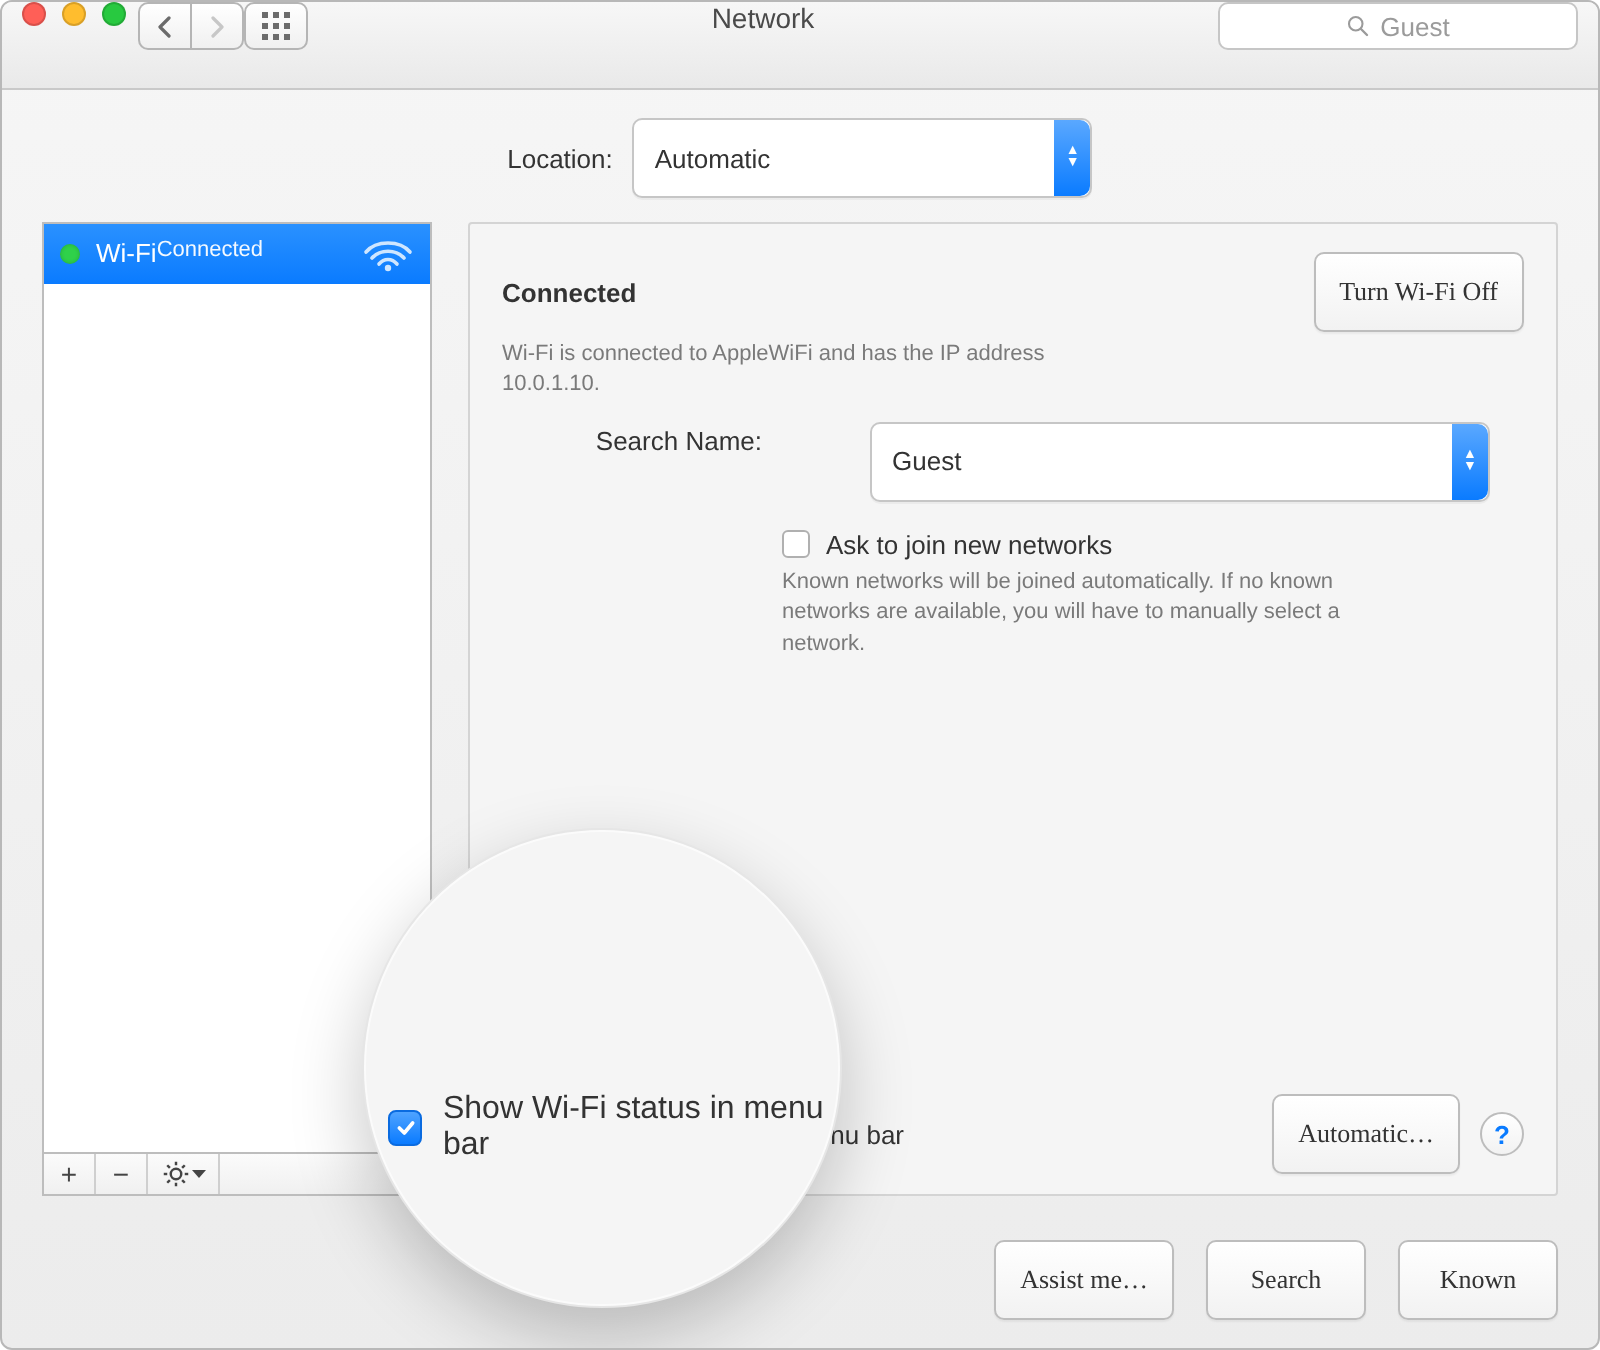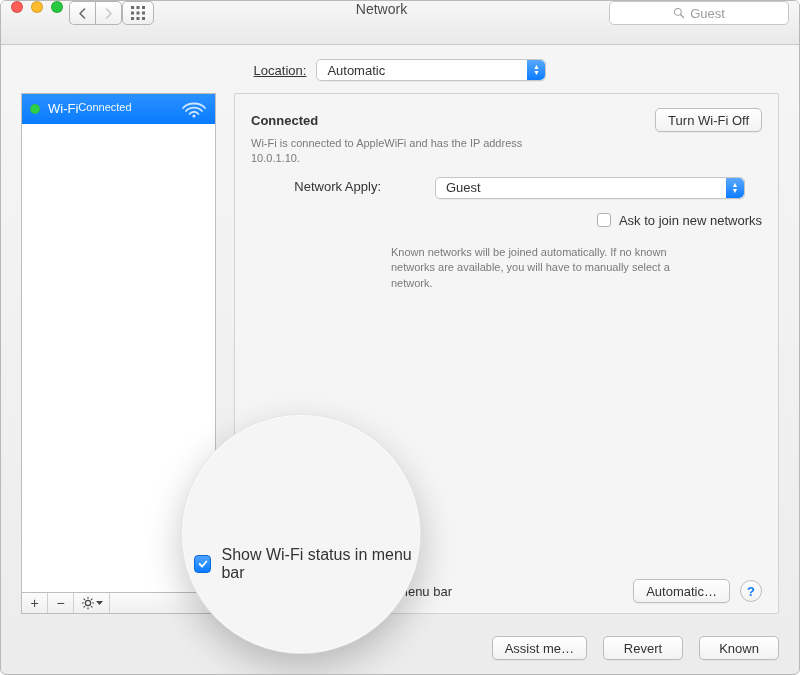--- a/index.html
+++ b/index.html
@@ -80,24 +80,24 @@
     gap: 12px;
     position: relative;
   }
   
   .loc-row {
     display: flex;
     justify-content: center;
     align-items: center;
     gap: 10px;
   }
-  .loc-label { text-align: right; color: #333; text-decoration: underline; }
+  .loc-label { text-align: right; color: #333; }
   .select {
     position: relative;
-    height: 22px;
+    height: 40px;
     background: #fff;
     border: 1px solid #c6c6c6;
     border-radius: 5px;
     display: flex;
     align-items: center;
     padding: 0 26px 0 10px;
     font-size: 13px;
     box-shadow: 0 1px 0 rgba(0,0,0,0.04);
   }
   .select .stepper {
@@ -185,30 +185,31 @@
     width: 140px;
     text-align: right;
     padding-right: 10px;
     padding-top: 2px;
     color: #333;
   }
   .val { flex: 1; display: flex; flex-direction: column; gap: 4px; }
   .val-top { display:flex; align-items:center; gap:12px; }
   .bold { font-weight: 600; }
   .btn {
-    height: 24px;
+    height: 40px;
     background: linear-gradient(#ffffff, #f2f2f2);
     border: 1px solid #bdbdbd;
     border-radius: 5px;
     padding: 0 12px;
     font-size: 13px;
     color: #333;
     display: inline-flex; align-items: center; justify-content:center;
     box-shadow: 0 1px 0 rgba(255,255,255,0.6) inset, 0 1px 1px rgba(0,0,0,0.05);
     white-space: nowrap;
+    font-family: Liberation Serif, serif;
   }
   .sub-text { font-size: 11px; color: #7a7a7a; line-height: 1.4; max-width: 310px;}
   .net-select { width: 310px; margin-left: 44px; }
   .checkbox-row {
     display: flex; align-items: center; gap: 8px;
     margin-top: 4px;
   }
   .checkbox {
     width: 14px; height: 14px;
     border: 1px solid #b0b0b0;
@@ -382,34 +383,34 @@
             <div class="val-top">
               <span class="bold">Connected</span>
               <span style="flex:1"></span>
               <span class="btn">Turn Wi-Fi Off</span>
             </div>
             <div class="sub-text">Wi-Fi is connected to AppleWiFi and has the IP address 10.0.1.10.</div>
           </div>
         </div>
 
         <div class="row">
-          <div class="lab">Network Apply:</div>
+          <div class="lab">Search Name:</div>
           <div class="val">
             <div class="select net-select">
               <span>Guest</span>
               <span class="stepper">
                   <span>▲</span>
                   <span>▼</span>
                 </span>
             </div>
-            <div class="checkbox-row" style="margin-top:10px;justify-content:flex-end;">
+            <div class="checkbox-row" style="margin-top:10px;">
               <div class="checkbox"></div>
               <span>Ask to join new networks</span>
             </div>
-            <div class="sub-text" style="margin-top:13px;">Known networks will be joined automatically. If no known networks are available, you will have to manually select a network.</div>
+            <div class="sub-text" style="margin-top:0;">Known networks will be joined automatically. If no known networks are available, you will have to manually select a network.</div>
           </div>
         </div>
 
         <div class="detail-spacer"></div>
 
         <div class="detail-bottom">
           <div class="checkbox checked">
             <svg viewBox="0 0 12 12">
                 <path d="M2 6 L5 9 L10 3" fill="none" stroke="#fff" stroke-width="2" stroke-linecap="round" stroke-linejoin="round"></path>
               </svg>
@@ -417,21 +418,21 @@
           <span>Show Wi-Fi status in menu bar</span>
           <div class="spacer"></div>
           <span class="btn">Automatic…</span>
           <div class="help-btn">?</div>
         </div>
       </div>
     </div>
 
     <div class="footer">
       <span class="btn">Assist me…</span>
-      <span class="btn">Revert</span>
+      <span class="btn">Search</span>
       <span class="btn">Known</span>
     </div>
 
     <div class="magnifier">
       <div class="magnifier-inner">
         <div class="checkbox checked">
           <svg viewBox="0 0 12 12">
               <path d="M2 6 L5 9 L10 3" fill="none" stroke="#fff" stroke-width="2.2" stroke-linecap="round" stroke-linejoin="round"></path>
             </svg>
         </div>

